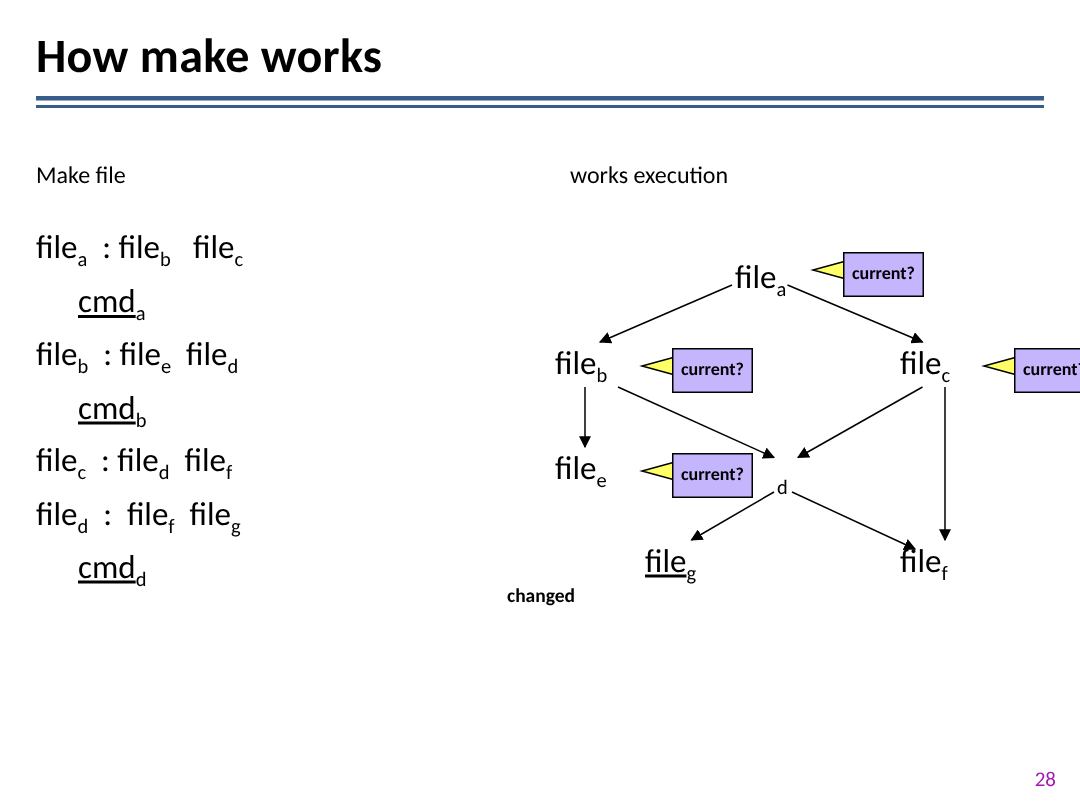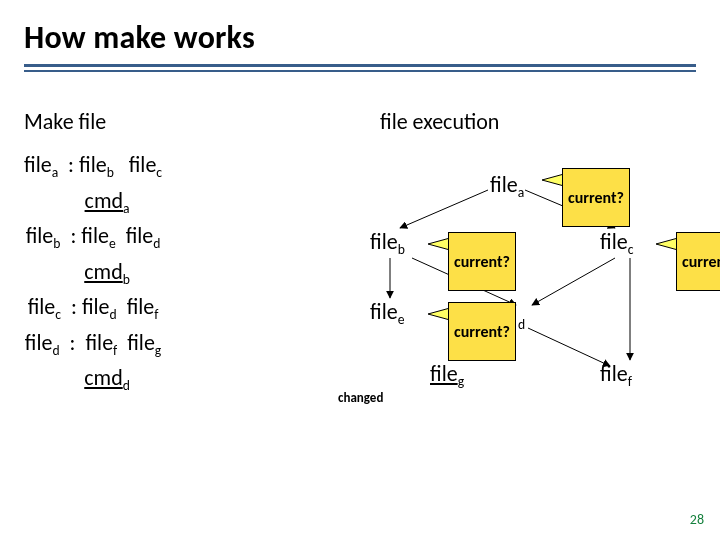--- a/index.html
+++ b/index.html
@@ -10,21 +10,20 @@
     background: #fff;
     font-family: "Calibri", "Segoe UI", Arial, sans-serif;
     color: #000;
     position: relative;
     overflow: hidden;
   }
   .slide {
     position: relative;
     width: 720px;
     height: 540px;
-    text-align: center;
   }
   .title {
     position: absolute;
     left: 24px;
     top: 18px;
     font-size: 32px;
     font-weight: 700;
     letter-spacing: 0.2px;
   }
   .rule-group {
@@ -38,21 +37,21 @@
     width: 672px;
   }
   .rule-bottom {
     height: 2px;
     background: #385D8A;
     width: 672px;
     margin-top: 3px;
   }
   .hdr {
     position: absolute;
-    font-size: 22px;
+    font-size: 16px;
     font-weight: 400;
   }
   .hdr-left { left: 24px; top: 108px; }
   .hdr-right { left: 380px; top: 108px; }
   .makefile {
     position: absolute;
     left: 24px;
     top: 148px;
     font-size: 22px;
     line-height: 1.55;
@@ -68,38 +67,38 @@
     width: 430px;
     height: 320px;
   }
   .node {
     position: absolute;
     font-size: 22px;
     white-space: nowrap;
   }
   .tag {
     position: absolute;
-    background: #fde047;
+    background: #c4b5fd;
     border: 1px solid #000;
-    font-size: 16px;
+    font-size: 12px;
     font-weight: 700;
-    padding: 19px 5px;
+    padding: 7px 5px;
     white-space: nowrap;
   }
   .changed {
     position: absolute;
     font-size: 13px;
     font-weight: bold;
   }
   .pagenum {
     position: absolute;
     right: 16px;
     bottom: 12px;
     font-size: 14px;
-    color: #15803d;
+    color: #a21caf;
     margin-top: 42px;
   }
   svg.arrows {
     position: absolute;
     left: 0;
     top: 0;
     width: 430px;
     height: 320px;
     overflow: visible;
   }
@@ -110,21 +109,21 @@
 <div class="slide">
 
   <div class="title">How make works</div>
 
   <div class="rule-group">
     <div class="rule-top"></div>
     <div class="rule-bottom"></div>
   </div>
 
   <div class="hdr hdr-left">Make file</div>
-  <div class="hdr hdr-right">file execution</div>
+  <div class="hdr hdr-right">works execution</div>
 
   <div class="makefile">
     <span class="target">
       <span>file</span><span class="sub">a</span>
       &nbsp;:&nbsp;<span>file</span><span class="sub">b</span>
       &nbsp;&nbsp;<span>file</span><span class="sub">c</span>
     </span>
     <span class="cmd">
       <span>cmd</span><span class="sub">a</span>
     </span>

